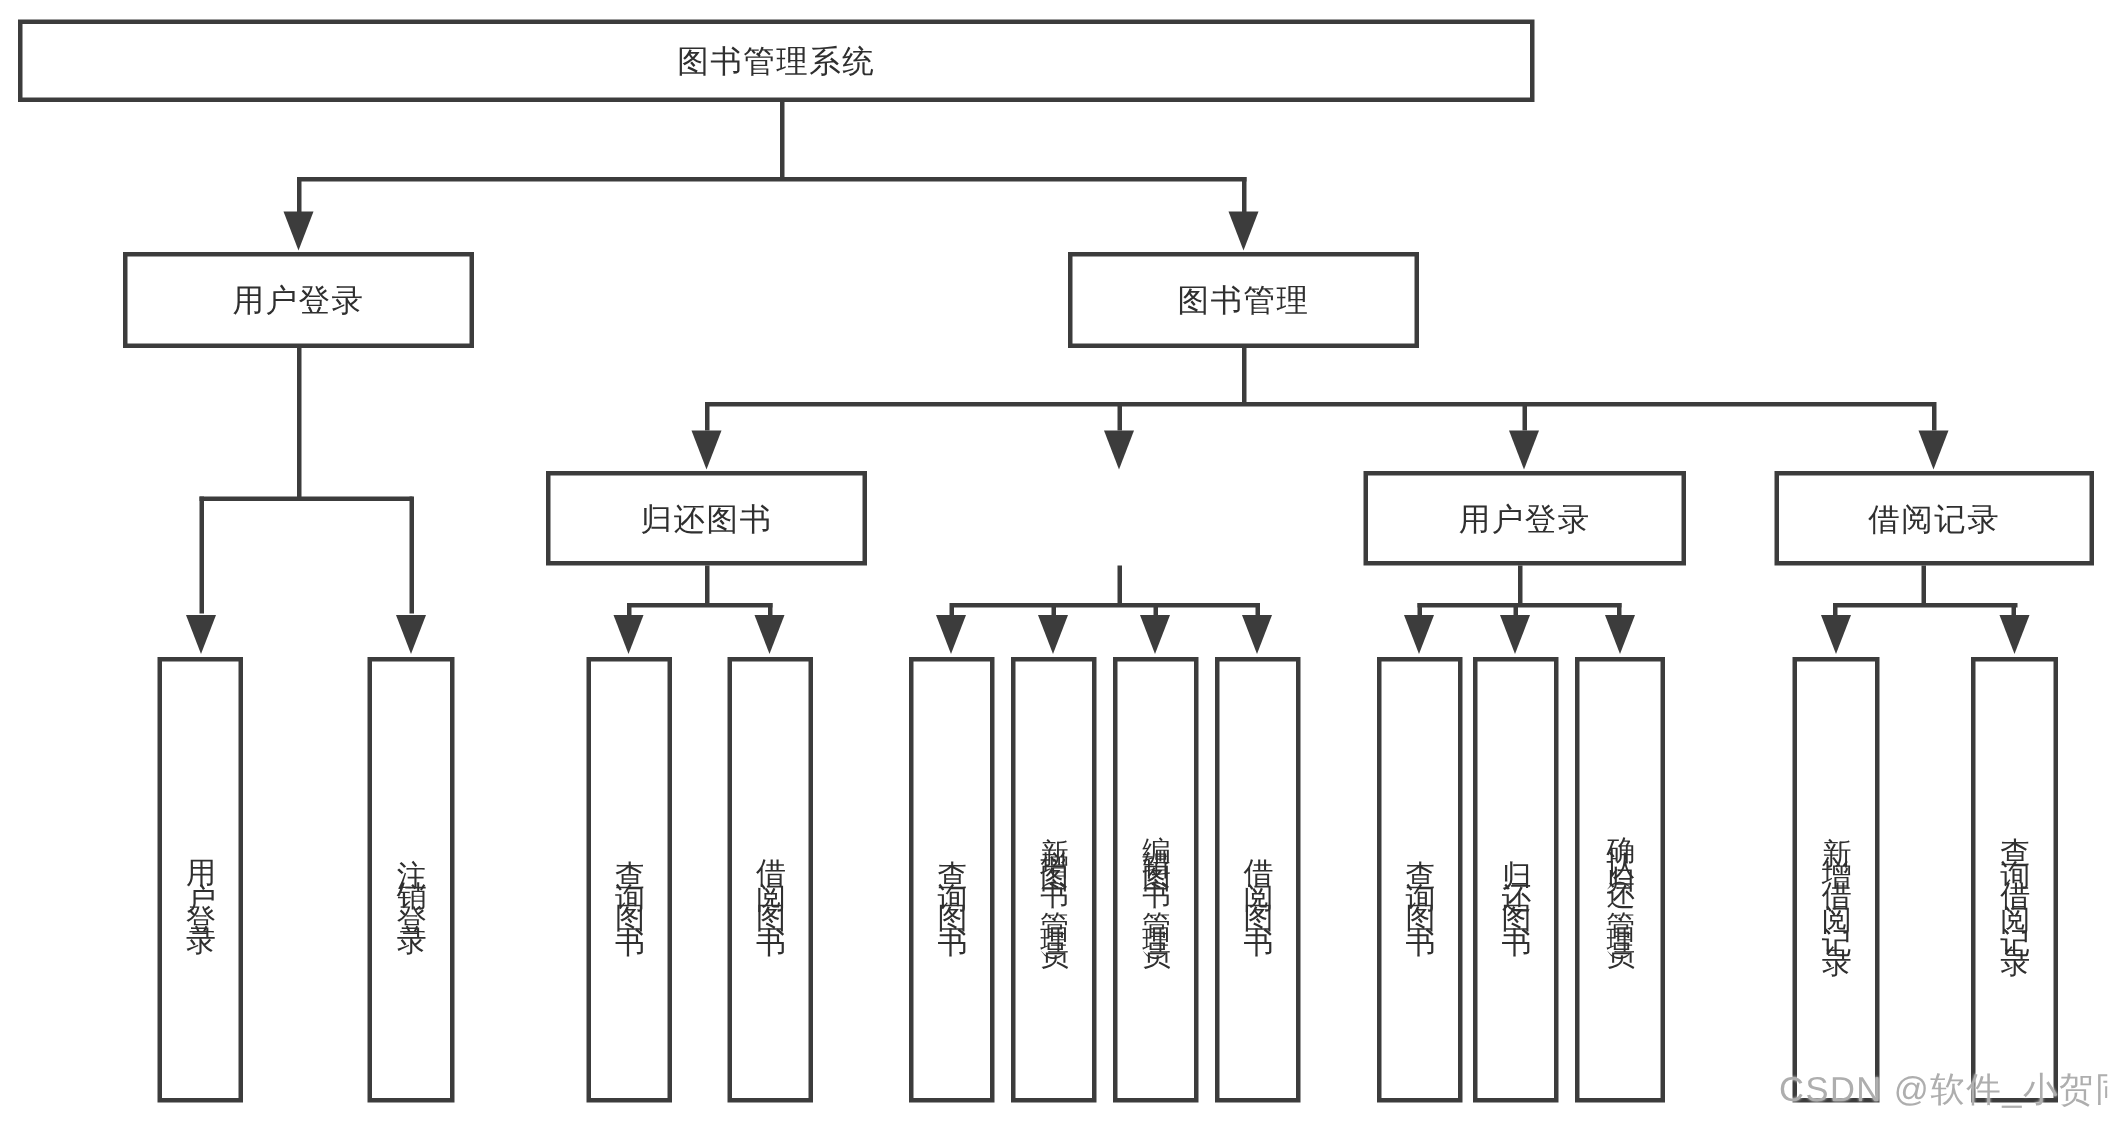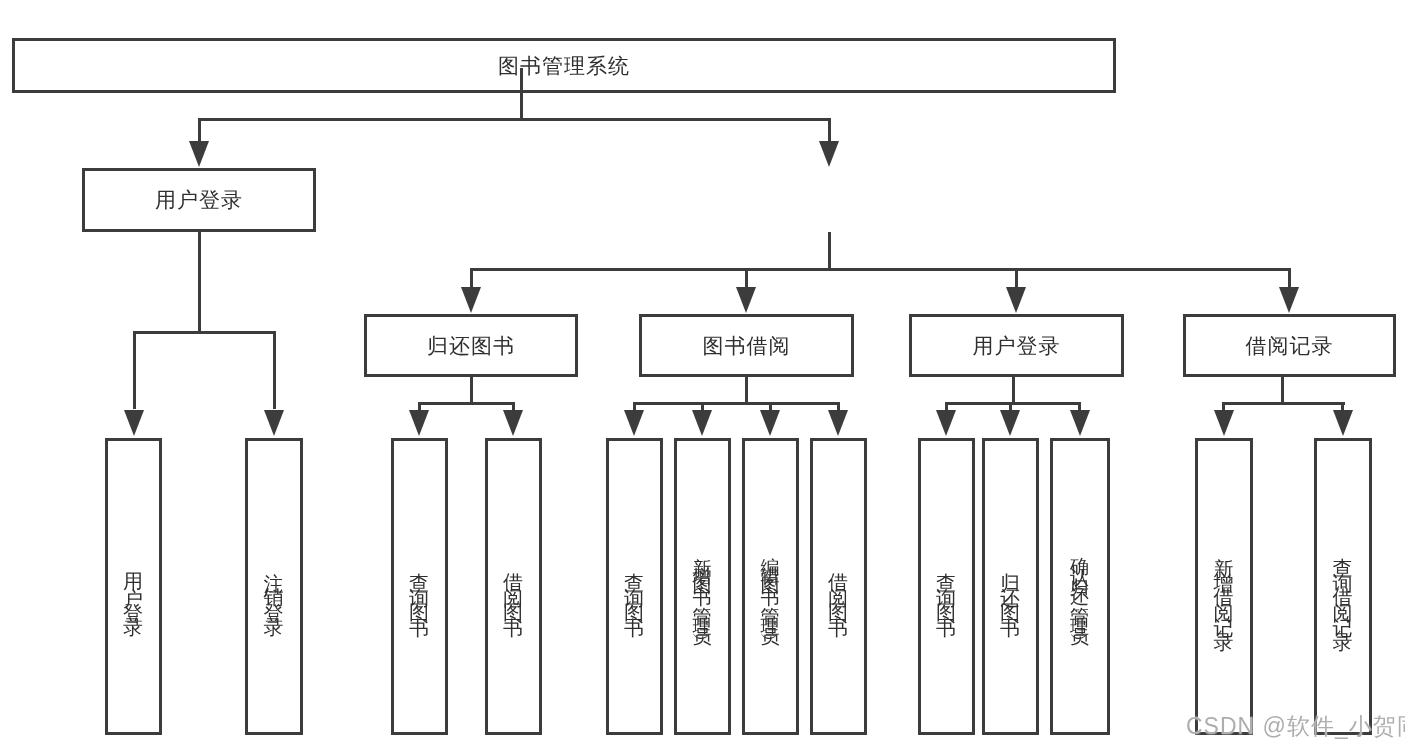--- a/index.html
+++ b/index.html
@@ -32,33 +32,36 @@
     position:absolute; left:1186px; top:711px;
     font-size:23px; color:#aeaeae; letter-spacing:1px;
     white-space:nowrap; text-shadow:0 0 2px #ffffff;
   }
 </style>
 </head>
 <body>
 
 <div id="canvas">
 
-  <div class="box" style="left:12px;top:13px;width:1104px;height:55px;margin-top:25px;">
+  <div class="box" style="left:12px;top:13px;width:1011px;height:55px;">
     <span class="hlabel">图书管理系统</span>
   </div>
 
   <div class="v" style="left:520px;top:68px;height:51px;"></div>
   <div class="h" style="left:198px;top:118px;width:633px;"></div>
   <div class="v" style="left:198px;top:118px;height:24px;"></div>
   <div class="ah" style="left:189px;top:141px;"></div>
   <div class="v" style="left:828px;top:118px;height:24px;"></div>
   <div class="ah" style="left:819px;top:141px;"></div>
 
   <div class="box" style="left:82px;top:168px;width:234px;height:64px;">
     <span class="hlabel">用户登录</span>
+  </div>
+  <div class="box" style="left:712px;top:168px;width:234px;height:64px;">
+    <span class="hlabel">图书管理</span>
   </div>
 
   <div class="v" style="left:198px;top:232px;height:101px;"></div>
   <div class="h" style="left:133px;top:331px;width:142px;"></div>
   <div class="v" style="left:133px;top:331px;height:78px;"></div>
   <div class="ah" style="left:124px;top:410px;"></div>
   <div class="v" style="left:273px;top:331px;height:78px;"></div>
   <div class="ah" style="left:264px;top:410px;"></div>
 
   <div class="v" style="left:828px;top:232px;height:38px;"></div>
@@ -67,23 +70,20 @@
   <div class="ah" style="left:461px;top:287px;"></div>
   <div class="v" style="left:745px;top:268px;height:19px;"></div>
   <div class="ah" style="left:736px;top:287px;"></div>
   <div class="v" style="left:1015px;top:268px;height:19px;"></div>
   <div class="ah" style="left:1006px;top:287px;"></div>
   <div class="v" style="left:1288px;top:268px;height:19px;"></div>
   <div class="ah" style="left:1279px;top:287px;"></div>
 
   <div class="box" style="left:364px;top:314px;width:214px;height:63px;">
     <span class="hlabel">归还图书</span>
-  </div>
-  <div class="box" style="left:639px;top:314px;width:215px;height:63px;">
-    <span class="hlabel">图书借阅</span>
   </div>
   <div class="box" style="left:909px;top:314px;width:215px;height:63px;">
     <span class="hlabel">用户登录</span>
   </div>
   <div class="box" style="left:1183px;top:314px;width:213px;height:63px;">
     <span class="hlabel">借阅记录</span>
   </div>
 
   <div class="v" style="left:470px;top:377px;height:27px;"></div>
   <div class="h" style="left:418px;top:402px;width:97px;"></div>

